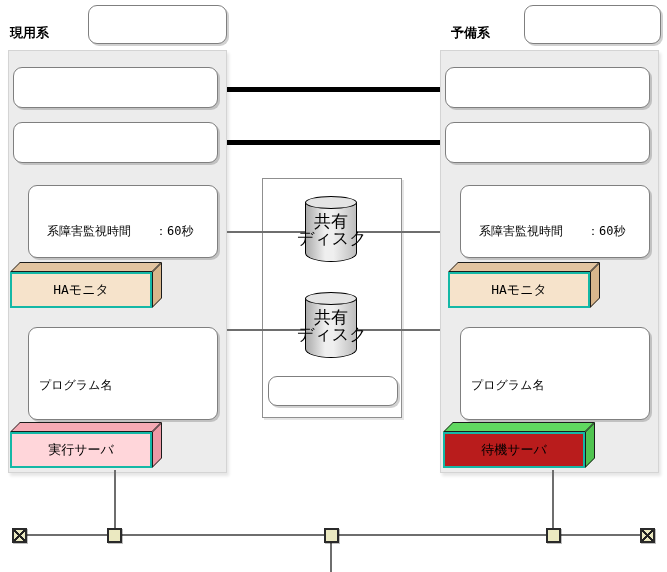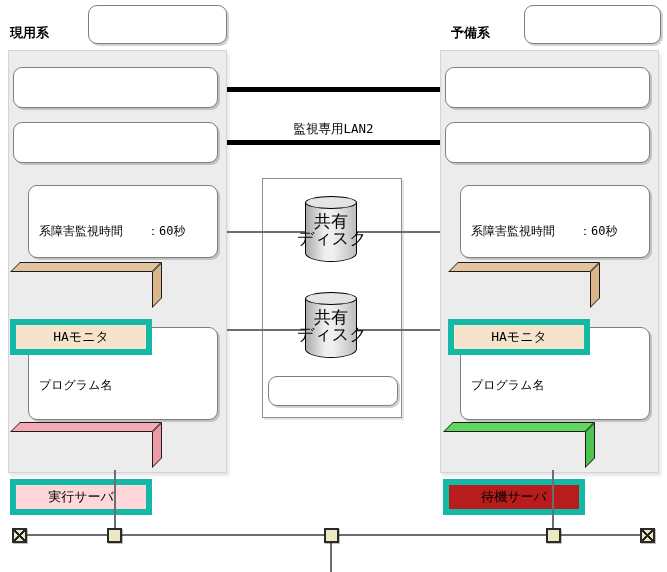--- a/index.html
+++ b/index.html
@@ -13,29 +13,29 @@
     background:#ececec; border:1px solid #d4d4d4;
     box-shadow:2px 3px 3px rgba(0,0,0,.10);
   }
   .sys-label { position:absolute; font-size:13px; font-weight:bold; white-space:nowrap; }
   .rbox {
     position:absolute; background:#fff; border:1px solid #7f7f7f; border-radius:9px;
     box-shadow:2px 2px 0 rgba(0,0,0,.18); font-size:12px; white-space:pre; overflow:hidden;
   }
   .rbox .ln { white-space:pre; }
   .lines2 { line-height:18px; padding:2px 0 0 9px; }
-  .lines4 { line-height:17px; padding:3px 0 0 10px; }
+  .lines4 { line-height:17px; padding:3px 0 0 18px; }
   .lines5 { line-height:17px; padding:15px 0 0 10px; }
   .lan-line { position:absolute; left:227px; width:213px; height:5px; background:#000; }
   .lan-label { position:absolute; left:227px; width:213px; text-align:center; font-size:12.5px; }
   .hline { position:absolute; height:2px; background:#6e6e6e; }
   .vline { position:absolute; width:2px; background:#6e6e6e; }
   
-  .f3face { position:absolute; width:142px; height:36px; border:6px solid #14b8a6;
-            display:flex; align-items:center; justify-content:center; font-size:13px;margin-top:47px; }
+  .f3face { position:absolute; width:142px; height:36px; border:2px solid #14b8a6;
+            display:flex; align-items:center; justify-content:center; font-size:13px; }
   .f3top  { position:absolute; width:142px; height:10px; border:1px solid #1b1b1b;
             transform:skewX(-45deg); transform-origin:0 100%; }
   .f3side { position:absolute; width:10px; height:36px; border:1px solid #1b1b1b;
             transform:skewY(-45deg); transform-origin:0 0; }
   .c-tan-f { background:#f6e3cb; } .c-tan-t { background:#e2c4a0; } .c-tan-s { background:#d9b68c; }
   .c-pink-f { background:#ffd6da; } .c-pink-t { background:#f5aab4; } .c-pink-s { background:#ee9aa6; }
   .c-grn-f { background:#b91c1c; } .c-grn-t { background:#60d860; } .c-grn-s { background:#50c450; }
   
   .mid-rect { position:absolute; left:262px; top:178px; width:140px; height:240px;
               background:#fff; border:1px solid #8f8f8f; box-shadow:2px 2px 0 rgba(0,0,0,.10); }
@@ -70,21 +70,20 @@
   <div class="rbox lines2" style="left:88px;top:5px;width:139px;height:39px;">
     
     
   </div>
   <div class="rbox lines2" style="left:524px;top:5px;width:137px;height:39px;">
     
     
   </div>
 
   <div class="lan-line" style="top:87px;"></div>
-  <div class="lan-label" style="top:121px;">監視専用LAN2</div>
   <div class="lan-line" style="top:140px;"></div>
 
   <div class="rbox lines2" style="left:13px;top:67px;width:205px;height:41px;">
     <div class="ln">TCP/IPのホスト名：path11</div>
     
   </div>
   <div class="rbox lines2" style="left:13px;top:122px;width:205px;height:41px;">
     <div class="ln">TCP/IPのホスト名：path12</div>
     
   </div>

